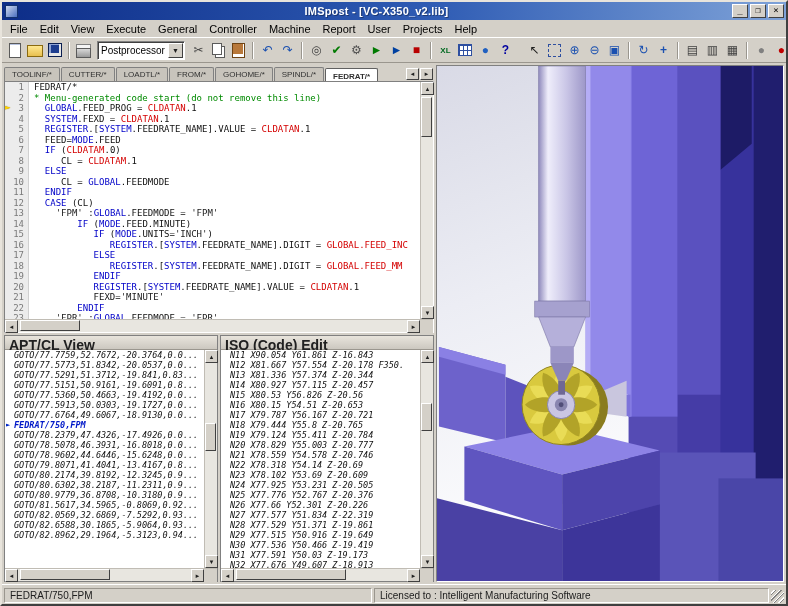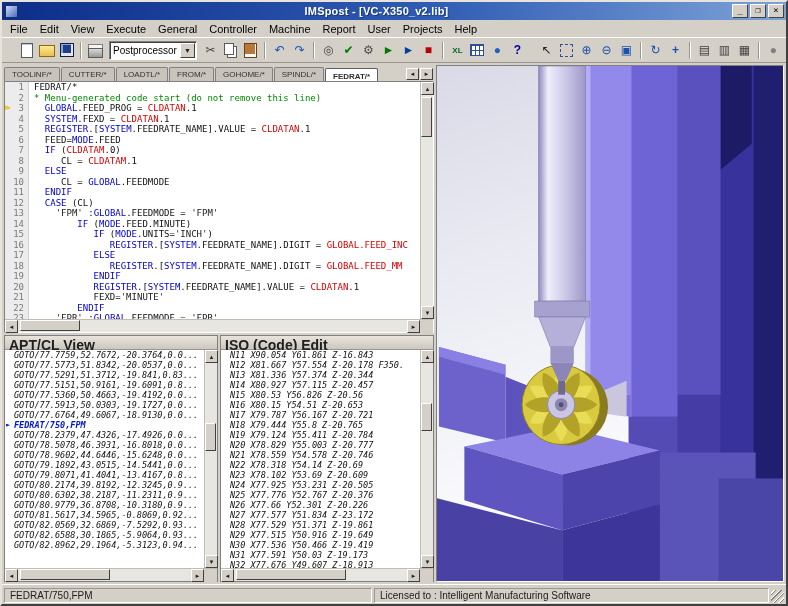--- a/index.html
+++ b/index.html
@@ -20,21 +20,21 @@
   .win-btns { display:flex; gap:2px; flex:none; }
   .win-btn { width:16px; height:14px; background:#d4d0c8; border:1px solid;
     border-color:#fff #404040 #404040 #fff; font-size:9px; line-height:11px;
     text-align:center; color:#000; font-family:"DejaVu Sans Mono",monospace; }
 
   
   .menubar { height:17px; flex:none; display:flex; align-items:center; padding-left:2px; }
   .menu-item { font-size:11px; padding:1px 6px; color:#000; }
 
   
-  .toolbar { height:26px; flex:none; display:flex; align-items:center; padding:1px 15px;
+  .toolbar { height:26px; flex:none; display:flex; align-items:center; padding:1px 3px;
     border-top:1px solid #fff; border-bottom:1px solid #9a968e; }
   .tb-group { display:flex; align-items:center; gap:1px; }
   .tb-btn { width:19px; height:19px; display:flex; align-items:center; justify-content:center;
     font-size:12px; border:1px solid transparent; color:#404040; }
   .tb-sep { width:2px; height:17px; border-left:1px solid #9a968e; border-right:1px solid #fff; margin:0 3px; }
   .icon-page::before { content:""; display:block; width:10px; height:13px; background:#fff;
     border:1px solid #5a5a5a; box-shadow:inset 0 2px 0 -1px #b8c4e0; }
   .icon-folder::before { content:""; display:block; width:14px; height:10px; margin-top:2px;
     background:linear-gradient(#ffe890,#e8c050); border:1px solid #8a6a10; }
   .icon-floppy::before { content:""; display:block; width:12px; height:12px; background:#1d3d8f;
@@ -290,21 +290,20 @@
                 <div class="list-row"><span class="row-marker"></span><span class="row-text">GOTO/77.5773,51.8342,-20.0537,0.0...</span></div>
                 <div class="list-row"><span class="row-marker"></span><span class="row-text">GOTO/77.5291,51.3712,-19.841,0.83...</span></div>
                 <div class="list-row"><span class="row-marker"></span><span class="row-text">GOTO/77.5151,50.9161,-19.6091,0.8...</span></div>
                 <div class="list-row"><span class="row-marker"></span><span class="row-text">GOTO/77.5360,50.4663,-19.4192,0.0...</span></div>
                 <div class="list-row"><span class="row-marker"></span><span class="row-text">GOTO/77.5913,50.0303,-19.1727,0.0...</span></div>
                 <div class="list-row"><span class="row-marker"></span><span class="row-text">GOTO/77.6764,49.6067,-18.9130,0.0...</span></div>
                 <div class="list-row hl"><span class="row-marker">►</span><span class="row-text">FEDRAT/750,FPM</span></div>
                 <div class="list-row"><span class="row-marker"></span><span class="row-text">GOTO/78.2379,47.4326,-17.4926,0.0...</span></div>
                 <div class="list-row"><span class="row-marker"></span><span class="row-text">GOTO/78.5078,46.3931,-16.8018,0.0...</span></div>
                 <div class="list-row"><span class="row-marker"></span><span class="row-text">GOTO/78.9602,44.6446,-15.6248,0.0...</span></div>
-                <div class="list-row"><span class="row-marker"></span><span class="row-text">GOTO/79.1892,43.0515,-14.5441,0.0...</span></div>
                 <div class="list-row"><span class="row-marker"></span><span class="row-text">GOTO/79.8071,41.4041,-13.4167,0.8...</span></div>
                 <div class="list-row"><span class="row-marker"></span><span class="row-text">GOTO/80.2174,39.8192,-12.3245,0.9...</span></div>
                 <div class="list-row"><span class="row-marker"></span><span class="row-text">GOTO/80.6302,38.2187,-11.2311,0.9...</span></div>
                 <div class="list-row"><span class="row-marker"></span><span class="row-text">GOTO/80.9779,36.8708,-10.3180,0.9...</span></div>
                 <div class="list-row"><span class="row-marker"></span><span class="row-text">GOTO/81.5617,34.5965,-0.8069,0.92...</span></div>
                 <div class="list-row"><span class="row-marker"></span><span class="row-text">GOTO/82.0569,32.6869,-7.5292,0.93...</span></div>
                 <div class="list-row"><span class="row-marker"></span><span class="row-text">GOTO/82.6588,30.1865,-5.9064,0.93...</span></div>
                 <div class="list-row"><span class="row-marker"></span><span class="row-text">GOTO/82.8962,29.1964,-5.3123,0.94...</span></div>
               </div>
             <div class="vscroll">
@@ -338,21 +337,21 @@
                 <div class="list-row"><span class="row-marker"></span><span class="row-text">N17 X79.787 Y56.167 Z-20.721</span></div>
                 <div class="list-row"><span class="row-marker"></span><span class="row-text">N18 X79.444 Y55.8 Z-20.765</span></div>
                 <div class="list-row"><span class="row-marker"></span><span class="row-text">N19 X79.124 Y55.411 Z-20.784</span></div>
                 <div class="list-row"><span class="row-marker"></span><span class="row-text">N20 X78.829 Y55.003 Z-20.777</span></div>
                 <div class="list-row"><span class="row-marker"></span><span class="row-text">N21 X78.559 Y54.578 Z-20.746</span></div>
                 <div class="list-row"><span class="row-marker"></span><span class="row-text">N22 X78.318 Y54.14 Z-20.69</span></div>
                 <div class="list-row"><span class="row-marker"></span><span class="row-text">N23 X78.102 Y53.69 Z-20.609</span></div>
                 <div class="list-row"><span class="row-marker"></span><span class="row-text">N24 X77.925 Y53.231 Z-20.505</span></div>
                 <div class="list-row"><span class="row-marker"></span><span class="row-text">N25 X77.776 Y52.767 Z-20.376</span></div>
                 <div class="list-row"><span class="row-marker"></span><span class="row-text">N26 X77.66 Y52.301 Z-20.226</span></div>
-                <div class="list-row"><span class="row-marker"></span><span class="row-text">N27 X77.577 Y51.834 Z-23.172</span></div>
+                <div class="list-row"><span class="row-marker"></span><span class="row-text">N27 X77.577 Y51.834 Z-22.319</span></div>
                 <div class="list-row"><span class="row-marker"></span><span class="row-text">N28 X77.529 Y51.371 Z-19.861</span></div>
                 <div class="list-row"><span class="row-marker"></span><span class="row-text">N29 X77.515 Y50.916 Z-19.649</span></div>
                 <div class="list-row"><span class="row-marker"></span><span class="row-text">N30 X77.536 Y50.466 Z-19.419</span></div>
                 <div class="list-row"><span class="row-marker"></span><span class="row-text">N31 X77.591 Y50.03 Z-19.173</span></div>
                 <div class="list-row"><span class="row-marker"></span><span class="row-text">N32 X77.676 Y49.607 Z-18.913</span></div>
               </div>
             <div class="vscroll">
               <div class="sb-btn">▲</div>
               <div class="sb-track">
                   <div class="sb-thumb-v" style="height:28px;top:40px"></div>

